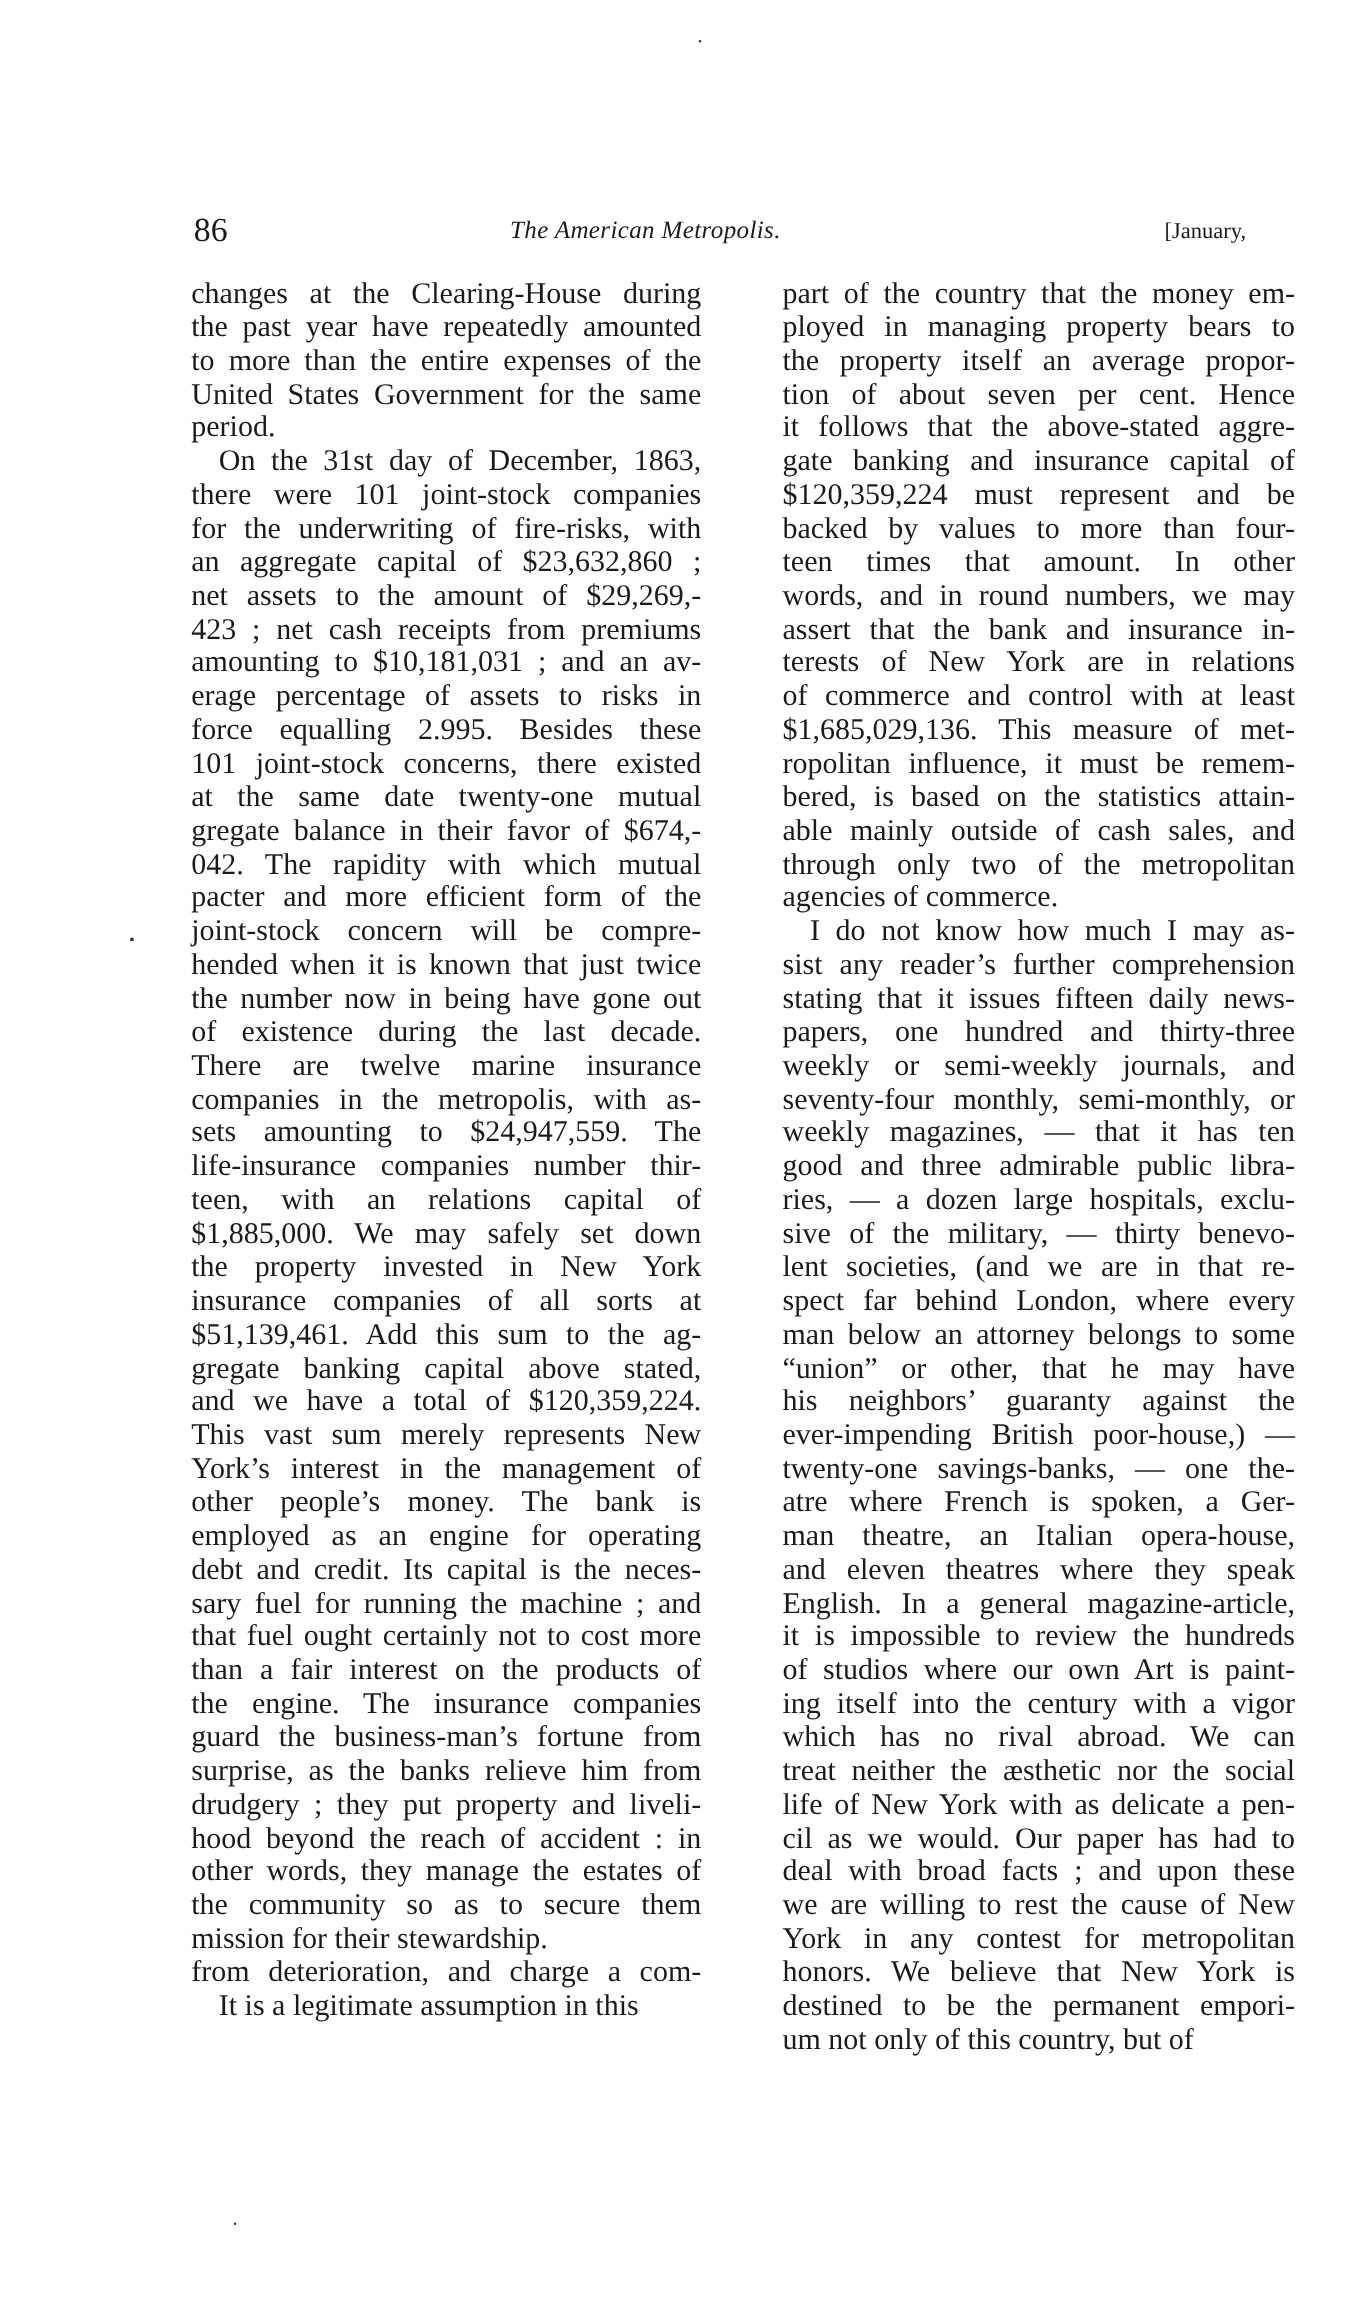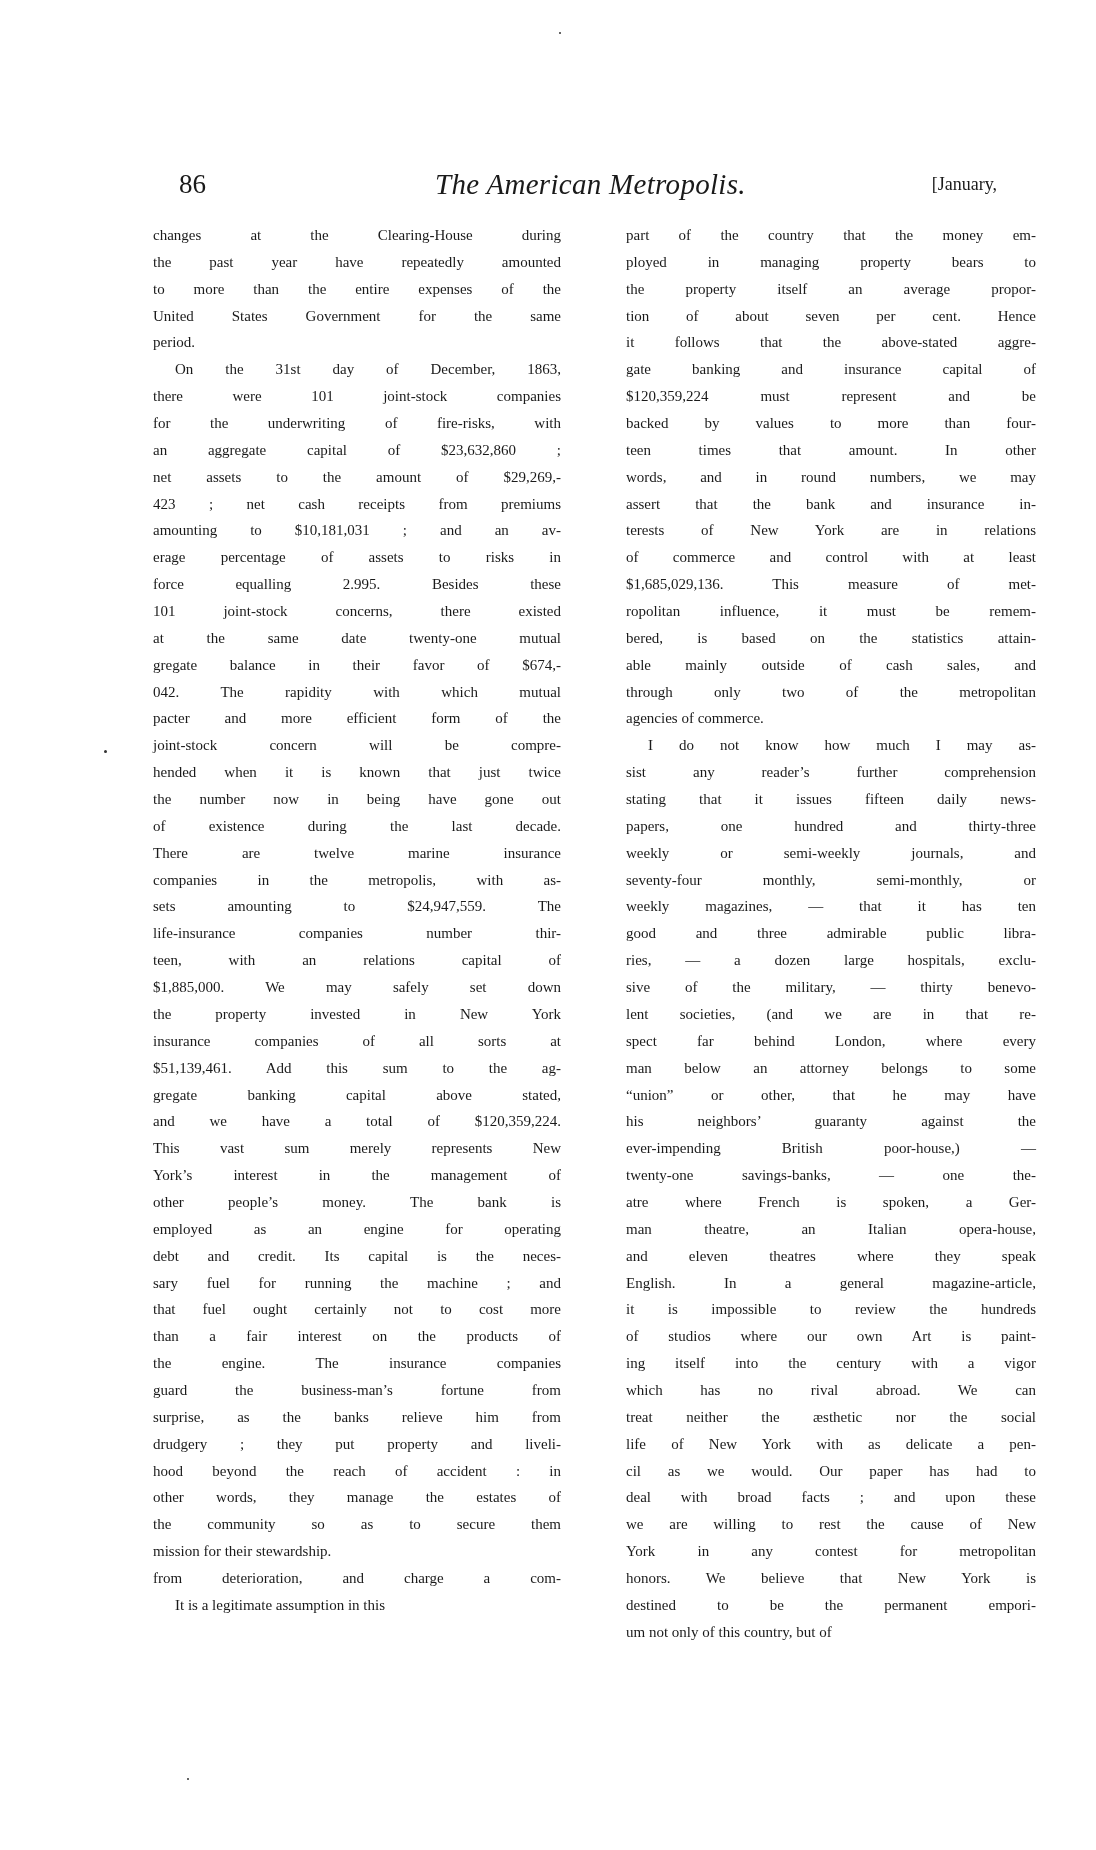--- a/index.html
+++ b/index.html
@@ -26,41 +26,40 @@
       left: 155px;
       width: 842px;
       height: 40px;
       font-size: 27px;
       line-height: 40px;
     }
     .page-number {
       position: absolute;
       left: 0;
       top: 0;
-      margin-left: 24px;
     }
     .running-title {
       position: absolute;
-      left: 280px;
+      left: 253px;
       top: 0;
       font-style: italic;
-      font-size: 29px;
+      font-size: 20px;
       letter-spacing: 0.3px;
     }
     .running-month {
       position: absolute;
       right: 0;
       top: 0;
       font-size: 18px;
     }
     .column {
       position: absolute;
       top: 222px;
       width: 408px;
-      font-size: 15px;
+      font-size: 24px;
       line-height: 26.87px;
     }
     .col-left { left: 153px; }
     .col-right { left: 586px; width: 410px; margin-left: 40px; }
     .line {
       display: block;
       white-space: nowrap;
       text-align: justify;
       text-align-last: justify;
       height: 26.87px;

